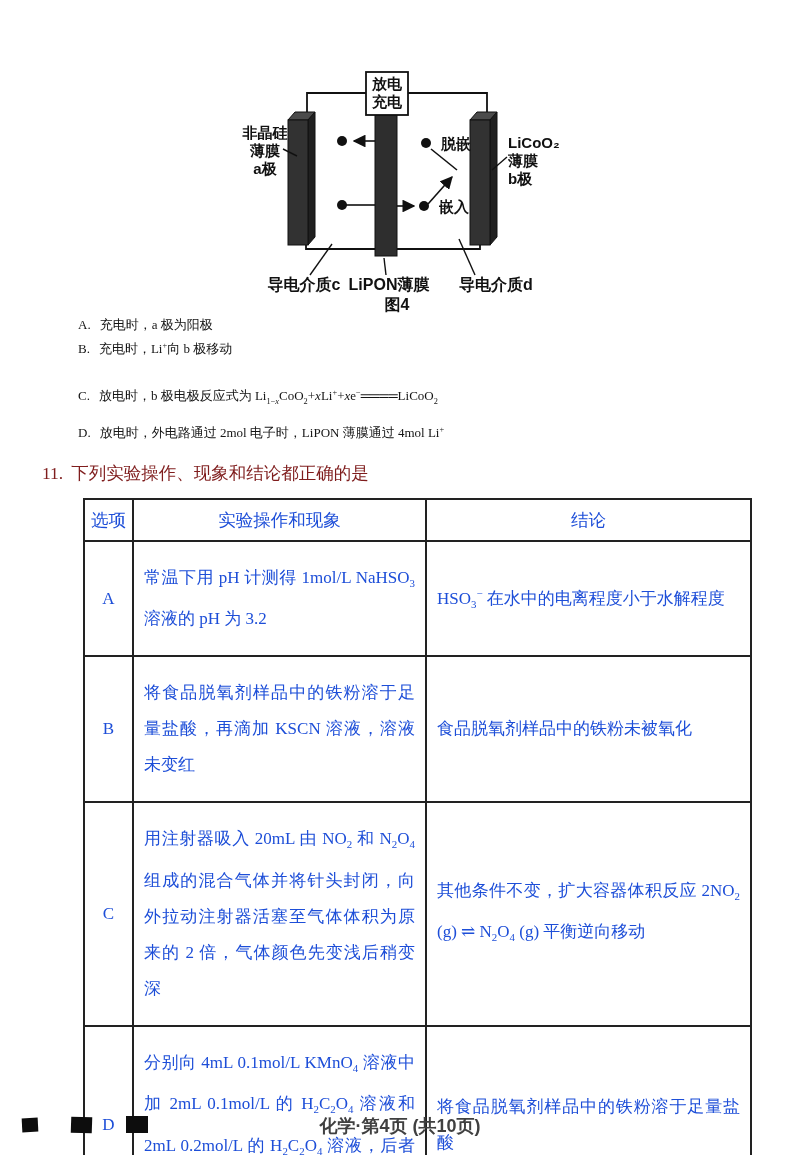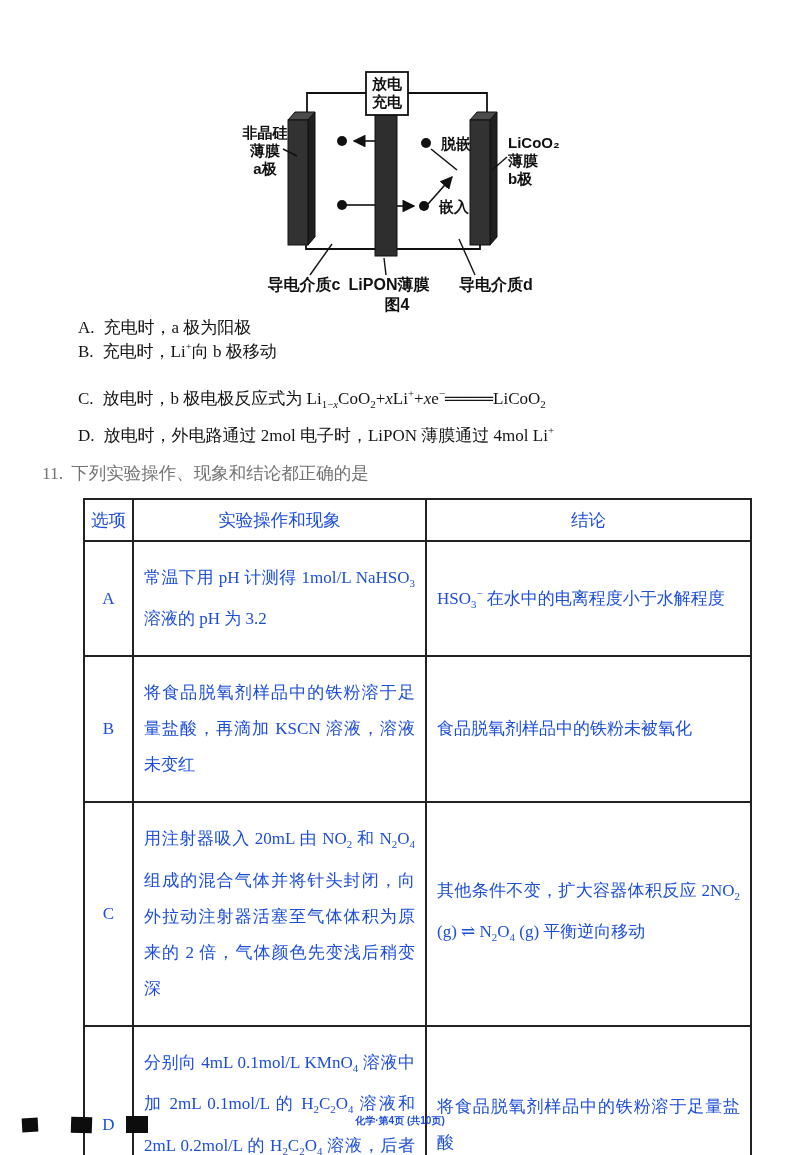--- a/index.html
+++ b/index.html
@@ -3,38 +3,38 @@
 <meta charset="utf-8">
 <style>
   html,body{margin:0;padding:0;}
   body{
     width:800px;height:1155px;position:relative;background:#ffffff;
     font-family:"Liberation Serif","DejaVu Serif",serif;color:#151515;
     overflow:hidden;
   }
   .figure{position:absolute;left:230px;top:58px;width:340px;height:260px;}
   .dlabel{font-family:"Liberation Sans","DejaVu Sans",sans-serif;font-weight:bold;fill:#111;}
-  .option{position:absolute;left:78px;font-size:17px;white-space:nowrap;color:#141414;}
+  .option{position:absolute;left:78px;font-size:13px;white-space:nowrap;color:#141414;}
   .option .lab{margin-right:9px;}
   #opt-0{top:316px}#opt-1{top:340px}#opt-2{top:387px}#opt-3{top:424px}
-  .question{position:absolute;left:42px;top:461px;font-size:17.5px;color:#737373;}
+  .question{position:absolute;left:42px;top:461px;font-size:17.5px;color:#7f1d1d;}
   .question .num{margin-right:8px;}
   table.exp{
     position:absolute;left:83px;top:498px;width:667px;
     border-collapse:collapse;table-layout:fixed;font-size:17px;color:#1d4ed8;
   }
   table.exp td,table.exp th{border:2px solid #222;background:#fff;}
   table.exp th{font-weight:normal;font-size:17.5px;text-align:center;vertical-align:middle;}
   .c-opt{text-align:center;vertical-align:middle;}
   .c-op,.c-cl{text-align:justify;vertical-align:middle;padding:18px 10px;line-height:36px;}
   sub,sup{font-size:64%;}
   i{font-style:italic;}
   .footer{
     position:absolute;top:1114px;left:0;width:100%;text-align:center;
-    font-size:10px;font-weight:bold;color:#1d4ed8;
+    font-size:18px;font-weight:bold;color:#404040;
     font-family:"Liberation Sans","DejaVu Sans",sans-serif;
   }
   .mark{position:absolute;background:#0d0d0d;}
   #mark-0{left:22px;top:1118px;width:16px;height:14px;transform:rotate(-3deg);}
   #mark-1{left:71px;top:1117px;width:21px;height:16px;transform:rotate(2deg);}
   #mark-2{left:126px;top:1116px;width:22px;height:17px;}
 </style>
 </head>
 <body>
 

